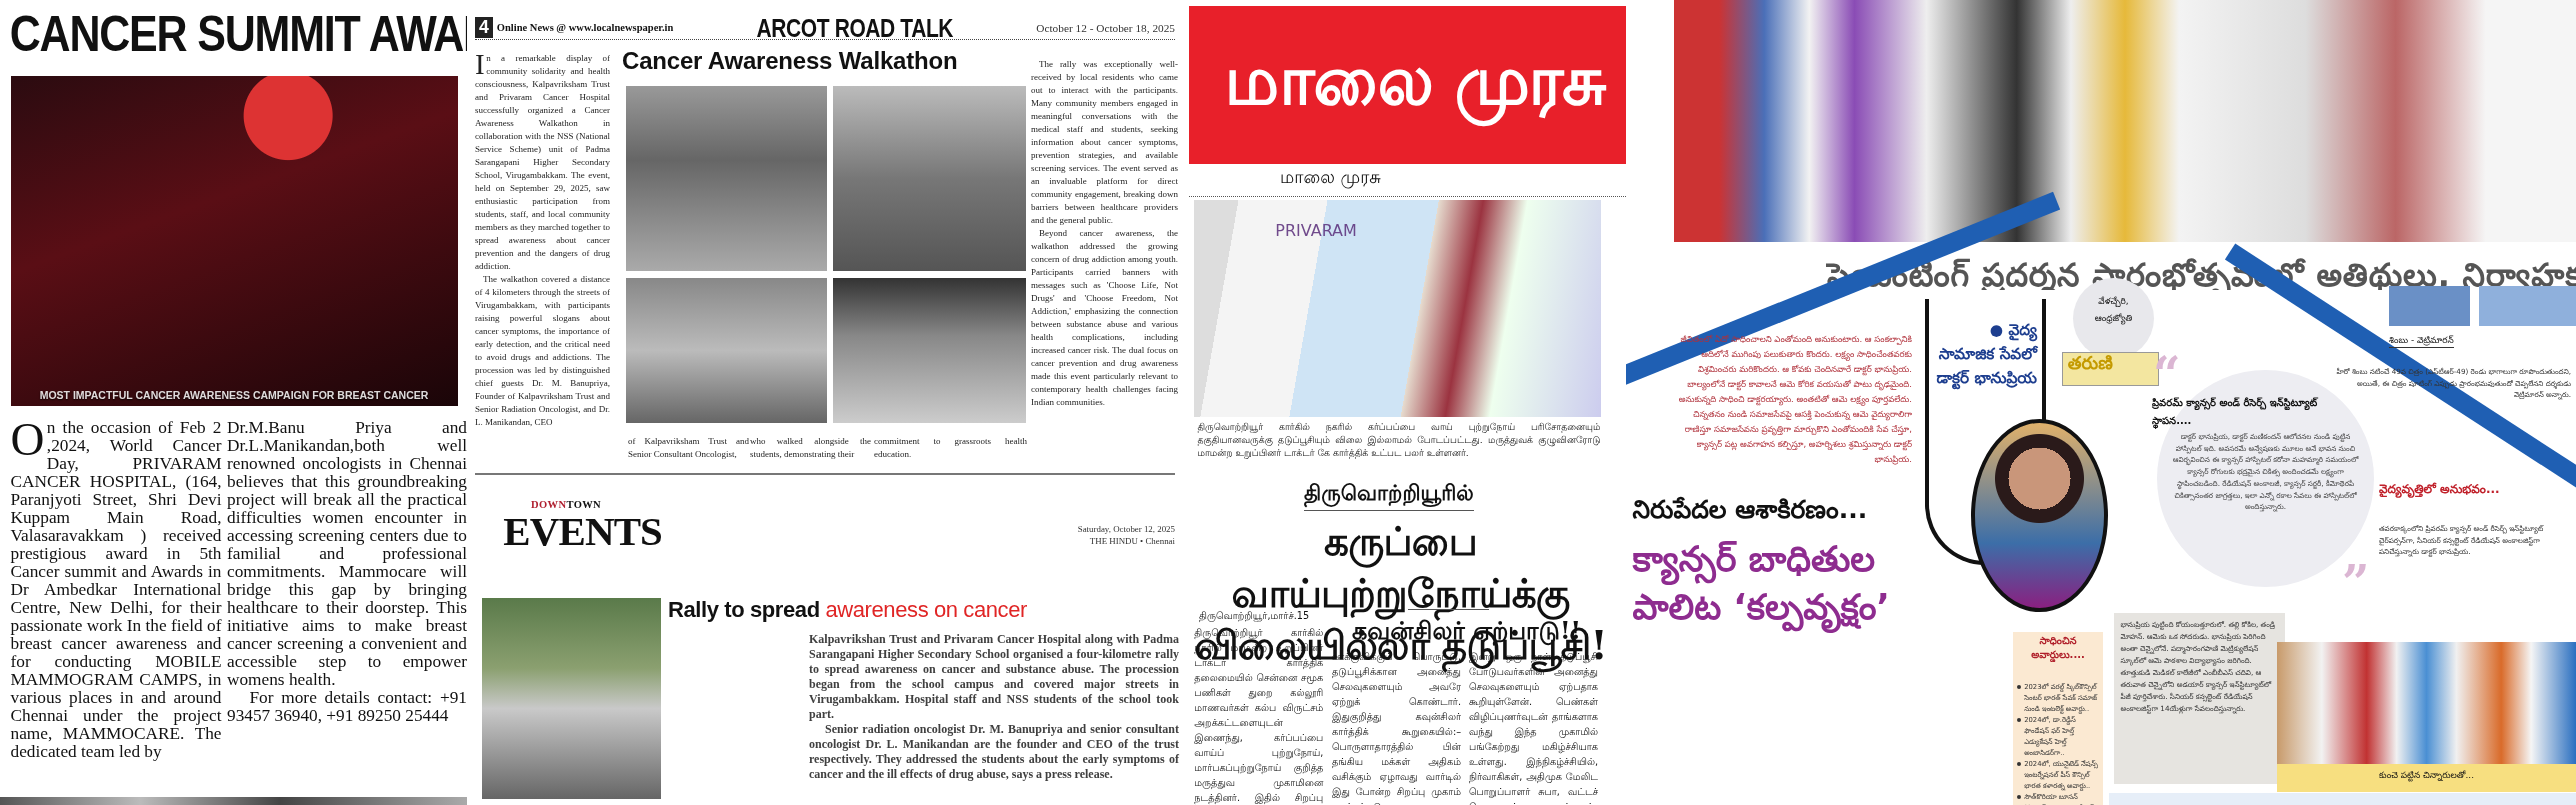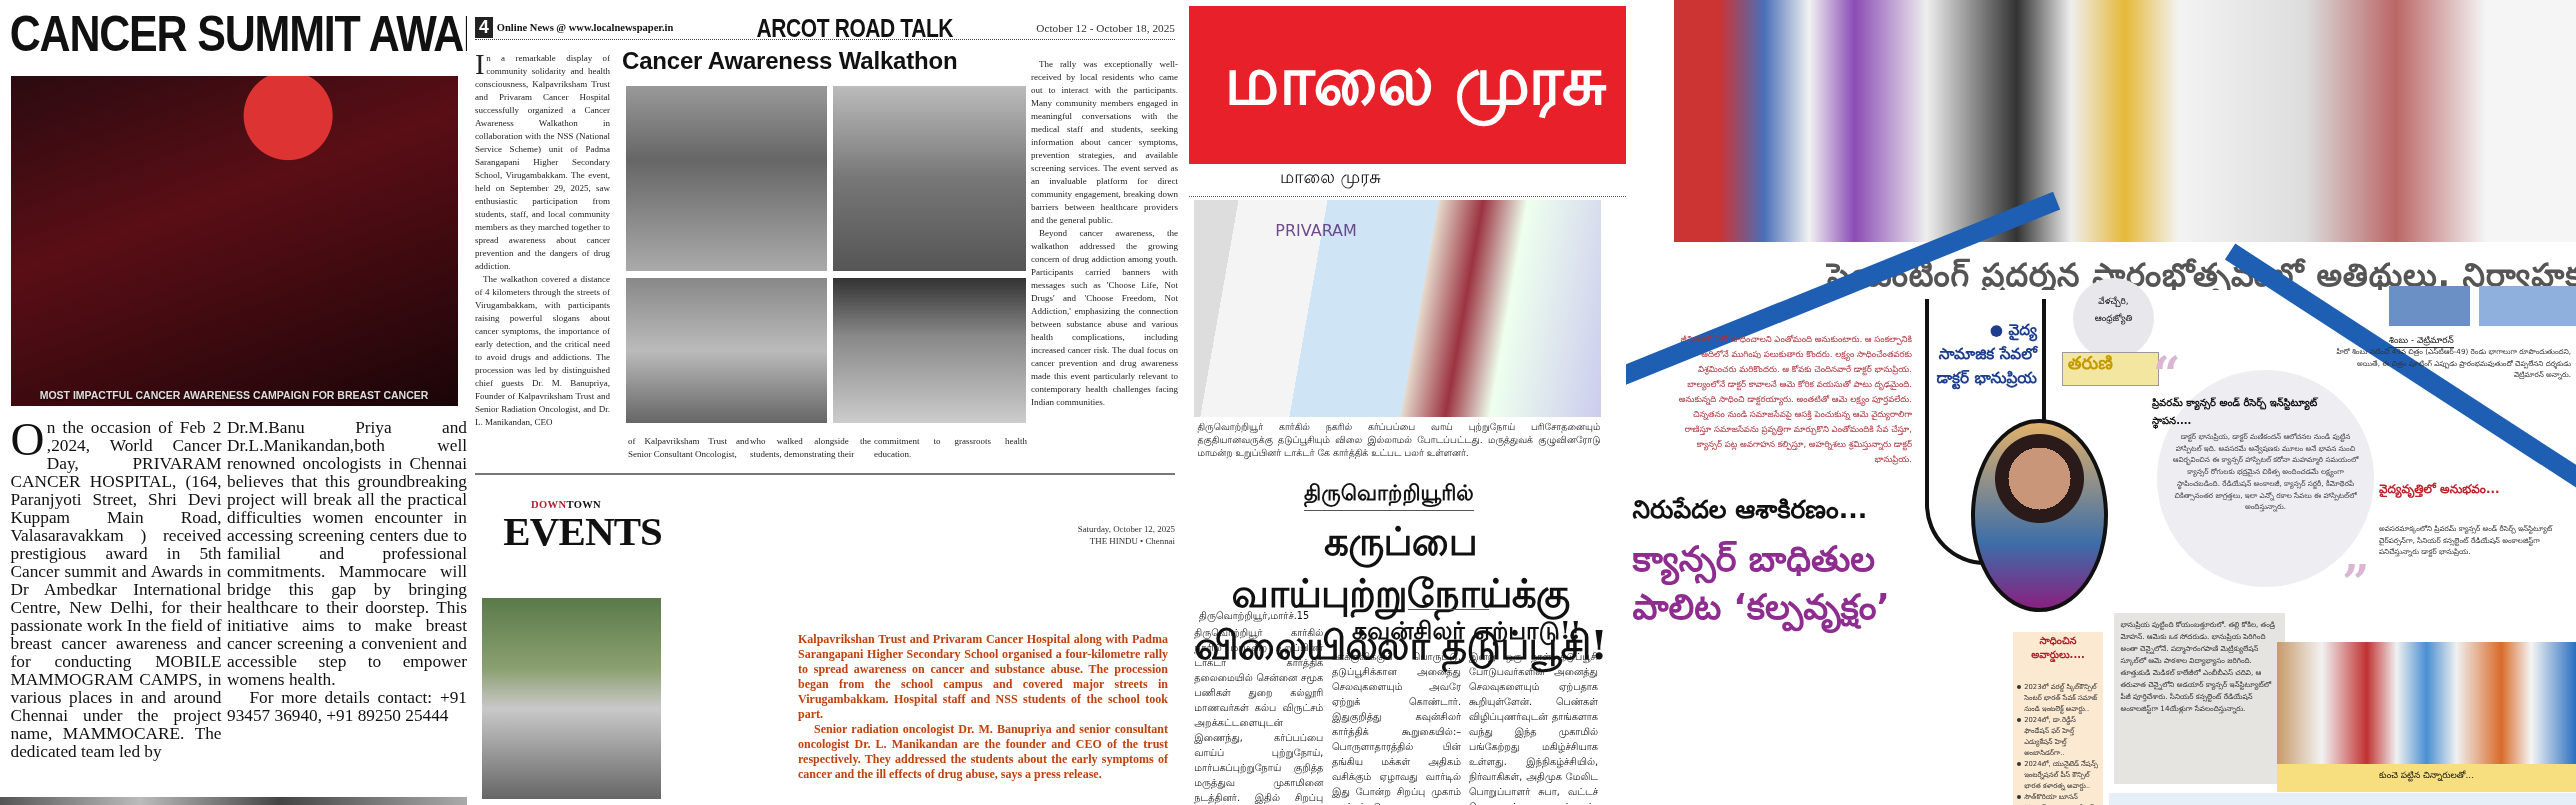--- a/index.html
+++ b/index.html
@@ -45,21 +45,21 @@
 
   
   #p3{left:467px;top:483px;width:716px;height:322px}
   #p3 .kicker{position:absolute;left:64px;top:16px;font:700 10.5px "Liberation Serif",serif;letter-spacing:0.4px}
   #p3 .kicker .red{color:#b02030}
   #p3 .events{position:absolute;left:40px;top:29px;font:900 39px/1 "Liberation Serif",serif;letter-spacing:-0.8px;transform:scaleX(1.05)}
   #p3 .dateline{position:absolute;right:8px;top:40px;font:8.9px/12px "Liberation Serif",serif;text-align:right;color:#333}
   #p3 .photo{left:14.5px;top:115px;width:179px;height:201px;background:linear-gradient(180deg,#5a7a4a,#8ba070 35%,#c9c9c9 55%,#666)}
   #p3 .headline{position:absolute;left:201px;top:114px;font:700 22px "Liberation Sans",sans-serif;letter-spacing:-0.4px;white-space:nowrap}
   #p3 .headline .red{color:#e02525;font-weight:400}
-  #p3 .body{position:absolute;left:331px;top:149px;width:370px;font:700 12px/15px "Liberation Serif",serif;text-align:justify;color:#c2410c}
+  #p3 .body{position:absolute;left:342px;top:149px;width:370px;font:700 12px/15px "Liberation Serif",serif;text-align:justify;color:#404040}
   #p3 .body p+p{text-indent:16px}
 
   
   #p4{left:1183px;top:0;width:443px;height:805px}
   #p4 .mast{position:absolute;left:5.6px;top:5.6px;width:437px;height:158px;background:#e8202a;color:#fff;display:flex;align-items:center;padding-left:36px;font:700 68px "DejaVu Sans",sans-serif;letter-spacing:-1.6px}
   #p4 .sub{position:absolute;left:97px;top:167px;font:17.7px "DejaVu Sans",sans-serif}
   #p4 .dots{position:absolute;left:5.6px;right:0;top:196px;border-top:1.6px dotted #555}
   #p4 .photo{left:11.3px;top:200px;width:407px;height:217px;background:linear-gradient(100deg,#ddd 0 10%,#f4f4f4 10% 30%,#cfe4f5 30% 55%,#e6dccf 55%,#9b3340 65%,#efe 75%,#cce)}
   #p4 .cap{position:absolute;left:14.5px;top:420px;width:403px;font:9.3px/13px "DejaVu Sans",sans-serif;text-align:justify}
   #p4 .kick{position:absolute;left:121px;top:481px;font:700 21px "DejaVu Sans",sans-serif;border-bottom:1.6px solid #555;padding-bottom:1.6px}
@@ -152,20 +152,21 @@
 </div>
 
 <div class="panel" id="p3">
   <div class="kicker"><span class="red">DOWN</span><span>TOWN</span></div>
   <div class="events">EVENTS</div>
   <div class="dateline">
     <div>Saturday, October 12, 2025</div>
     <div>THE HINDU • Chennai</div>
   </div>
   <div class="photo"></div>
+  <div class="headline"><span>Rally to spread </span><span class="red">awareness on cancer</span></div>
   <div class="body">
     <p>Kalpavrikshan Trust and Privaram Cancer Hospital along with Padma Sarangapani Higher Secondary School organised a four-kilometre rally to spread awareness on cancer and substance abuse. The procession began from the school campus and covered major streets in Virugambakkam. Hospital staff and NSS students of the school took part.</p>
     <p>Senior radiation oncologist Dr. M. Banupriya and senior consultant oncologist Dr. L. Manikandan are the founder and CEO of the trust respectively. They addressed the students about the early symptoms of cancer and the ill effects of drug abuse, says a press release.</p>
   </div>
 </div>
 
 <div class="panel" id="p4">
   <div class="mast">மாலை முரசு</div>
   <div class="sub">மாலை முரசு</div>
   <div class="dots"></div>
@@ -194,28 +195,28 @@
   <div class="blue">● వైద్య సామాజిక సేవలో డాక్టర్ భానుప్రియ</div>
   <div class="portrait"></div>
   <div class="greyC">
     <div>వేళచ్చేరి,</div>
     <div>ఆంధ్రజ్యోతి</div>
   </div>
   <div class="logo">తరుణి</div>
   <div class="smallph" style="left:763px;width:81px"></div>
   <div class="smallph" style="left:853px;width:97px;background:#8fb0dc"></div>
   <div class="pcap">శింబు - వెట్రిమారన్</div>
-  <div class="rtext" style="top:346px">హీరో శింబు నటించే 49వ చిత్రం (ఎస్‌టీఆర్-49) రెండు భాగాలుగా రూపొందుతుందని, అయితే, ఈ చిత్రం షూటింగ్ ఎప్పుడు ప్రారంభమవుతుందో చెప్పలేనని దర్శకుడు వెట్రిమారన్ అన్నారు.</div>
+  <div class="rtext" style="top:366px">హీరో శింబు నటించే 49వ చిత్రం (ఎస్‌టీఆర్-49) రెండు భాగాలుగా రూపొందుతుందని, అయితే, ఈ చిత్రం షూటింగ్ ఎప్పుడు ప్రారంభమవుతుందో చెప్పలేనని దర్శకుడు వెట్రిమారన్ అన్నారు.</div>
   <div class="circle"></div>
   <div class="quote" style="left:527px;top:346px">“</div>
   <div class="quote" style="left:716px;top:555px">”</div>
   <div class="circTitle">ప్రివరమ్ క్యాన్సర్ అండ్ రీసెర్చ్ ఇన్‌స్టిట్యూట్ స్థాపన....</div>
   <div class="circText">డాక్టర్ భానుప్రియ, డాక్టర్ మణికందన్ ఆలోచనల నుండి పుట్టిన హాస్పిటల్ ఇది. అవసరమే అన్వేషణకు మూలం అనే భావన నుంచి ఆవిర్భవించిన ఈ క్యాన్సర్ హాస్పిటల్ కరోనా మహమ్మారి సమయంలో క్యాన్సర్ రోగులకు భద్రమైన చికిత్స అందించడమే లక్ష్యంగా స్థాపించబడింది. రేడియేషన్ అంకాలజీ, క్యాన్సర్ సర్జరీ, కీమోథెరపీ చికిత్సానంతర జాగ్రత్తలు, ఇలా ఎన్నో రకాల సేవలు ఈ హాస్పిటల్‌లో అందిస్తున్నారు.</div>
   <div class="sideH">వైద్యవృత్తిలో అనుభవం...</div>
-  <div class="sideT">అవసరమాక్కంలోని ప్రివరమ్ క్యాన్సర్ అండ్ రీసెర్చ్ ఇన్‌స్టిట్యూట్ చైర్‌పర్సన్‌గా, సీనియర్ కన్సల్టెంట్ రేడియేషన్ అంకాలజిస్ట్‌గా పనిచేస్తున్నారు డాక్టర్ భానుప్రియ.</div>
+  <div class="sideT">తవరకాక్కంలోని ప్రివరమ్ క్యాన్సర్ అండ్ రీసెర్చ్ ఇన్‌స్టిట్యూట్ చైర్‌పర్సన్‌గా, సీనియర్ కన్సల్టెంట్ రేడియేషన్ అంకాలజిస్ట్‌గా పనిచేస్తున్నారు డాక్టర్ భానుప్రియ.</div>
   <div class="hBlack">నిరుపేదల ఆశాకిరణం...</div>
   <div class="hPurple">క్యాన్సర్ బాధితుల పాలిట ‘కల్పవృక్షం’</div>
   <div class="awardBox">
     <div class="awardH">సాధించిన అవార్డులు....</div>
     <div class="awardLi">2023లో వరల్డ్ స్కిల్‌కౌన్సిల్ సెంటర్ భారత్ సేవక్ సమాజ్ నుండి ఇంటలెక్ట్ అవార్డు..</div>
     <div class="awardLi">2024లో, డా.రెడ్డీస్ ఫౌండేషన్ ఫర్ హెల్త్ ఎడ్యుకేషన్ హెల్త్ అంబాసిడర్‌గా..</div>
     <div class="awardLi">2024లో, యునైటెడ్ నేషన్స్ ఇంటర్నేషనల్ పీస్ కౌన్సిల్ భారత కళారత్న అవార్డు..</div>
     <div class="awardLi">సౌత్‌కొరియా బూసన్ క్రిస్టియన్ యూనివర్సిటీ ఫర్ ఫారిన్ స్టడీస్ నుంచి గౌరవ డాక్టరేట్...</div>
   </div>
   <div class="grey">భానుప్రియ పుట్టింది కోయంబత్తూరులో. తల్లి కోకిల, తండ్రి మోహన్. ఆమెకు ఒక సోదరుడు. భానుప్రియ పెరిగింది అంతా చెన్నైలోనే. పద్మాసారంగపాణి మెట్రిక్యులేషన్ స్కూల్‌లో ఆమె పాఠశాల విద్యాభ్యాసం జరిగింది. తూత్తుకుడి మెడికల్ కాలేజీలో ఎంబీబీఎస్ చదివి, ఆ తరువాత చెన్నైలోని అడయార్ క్యాన్సర్ ఇన్‌స్టిట్యూట్‌లో పీజీ పూర్తిచేశారు. సీనియర్ కన్సల్టెంట్ రేడియేషన్ అంకాలజిస్ట్‌గా 14యేళ్లుగా సేవలందిస్తున్నారు.</div>

